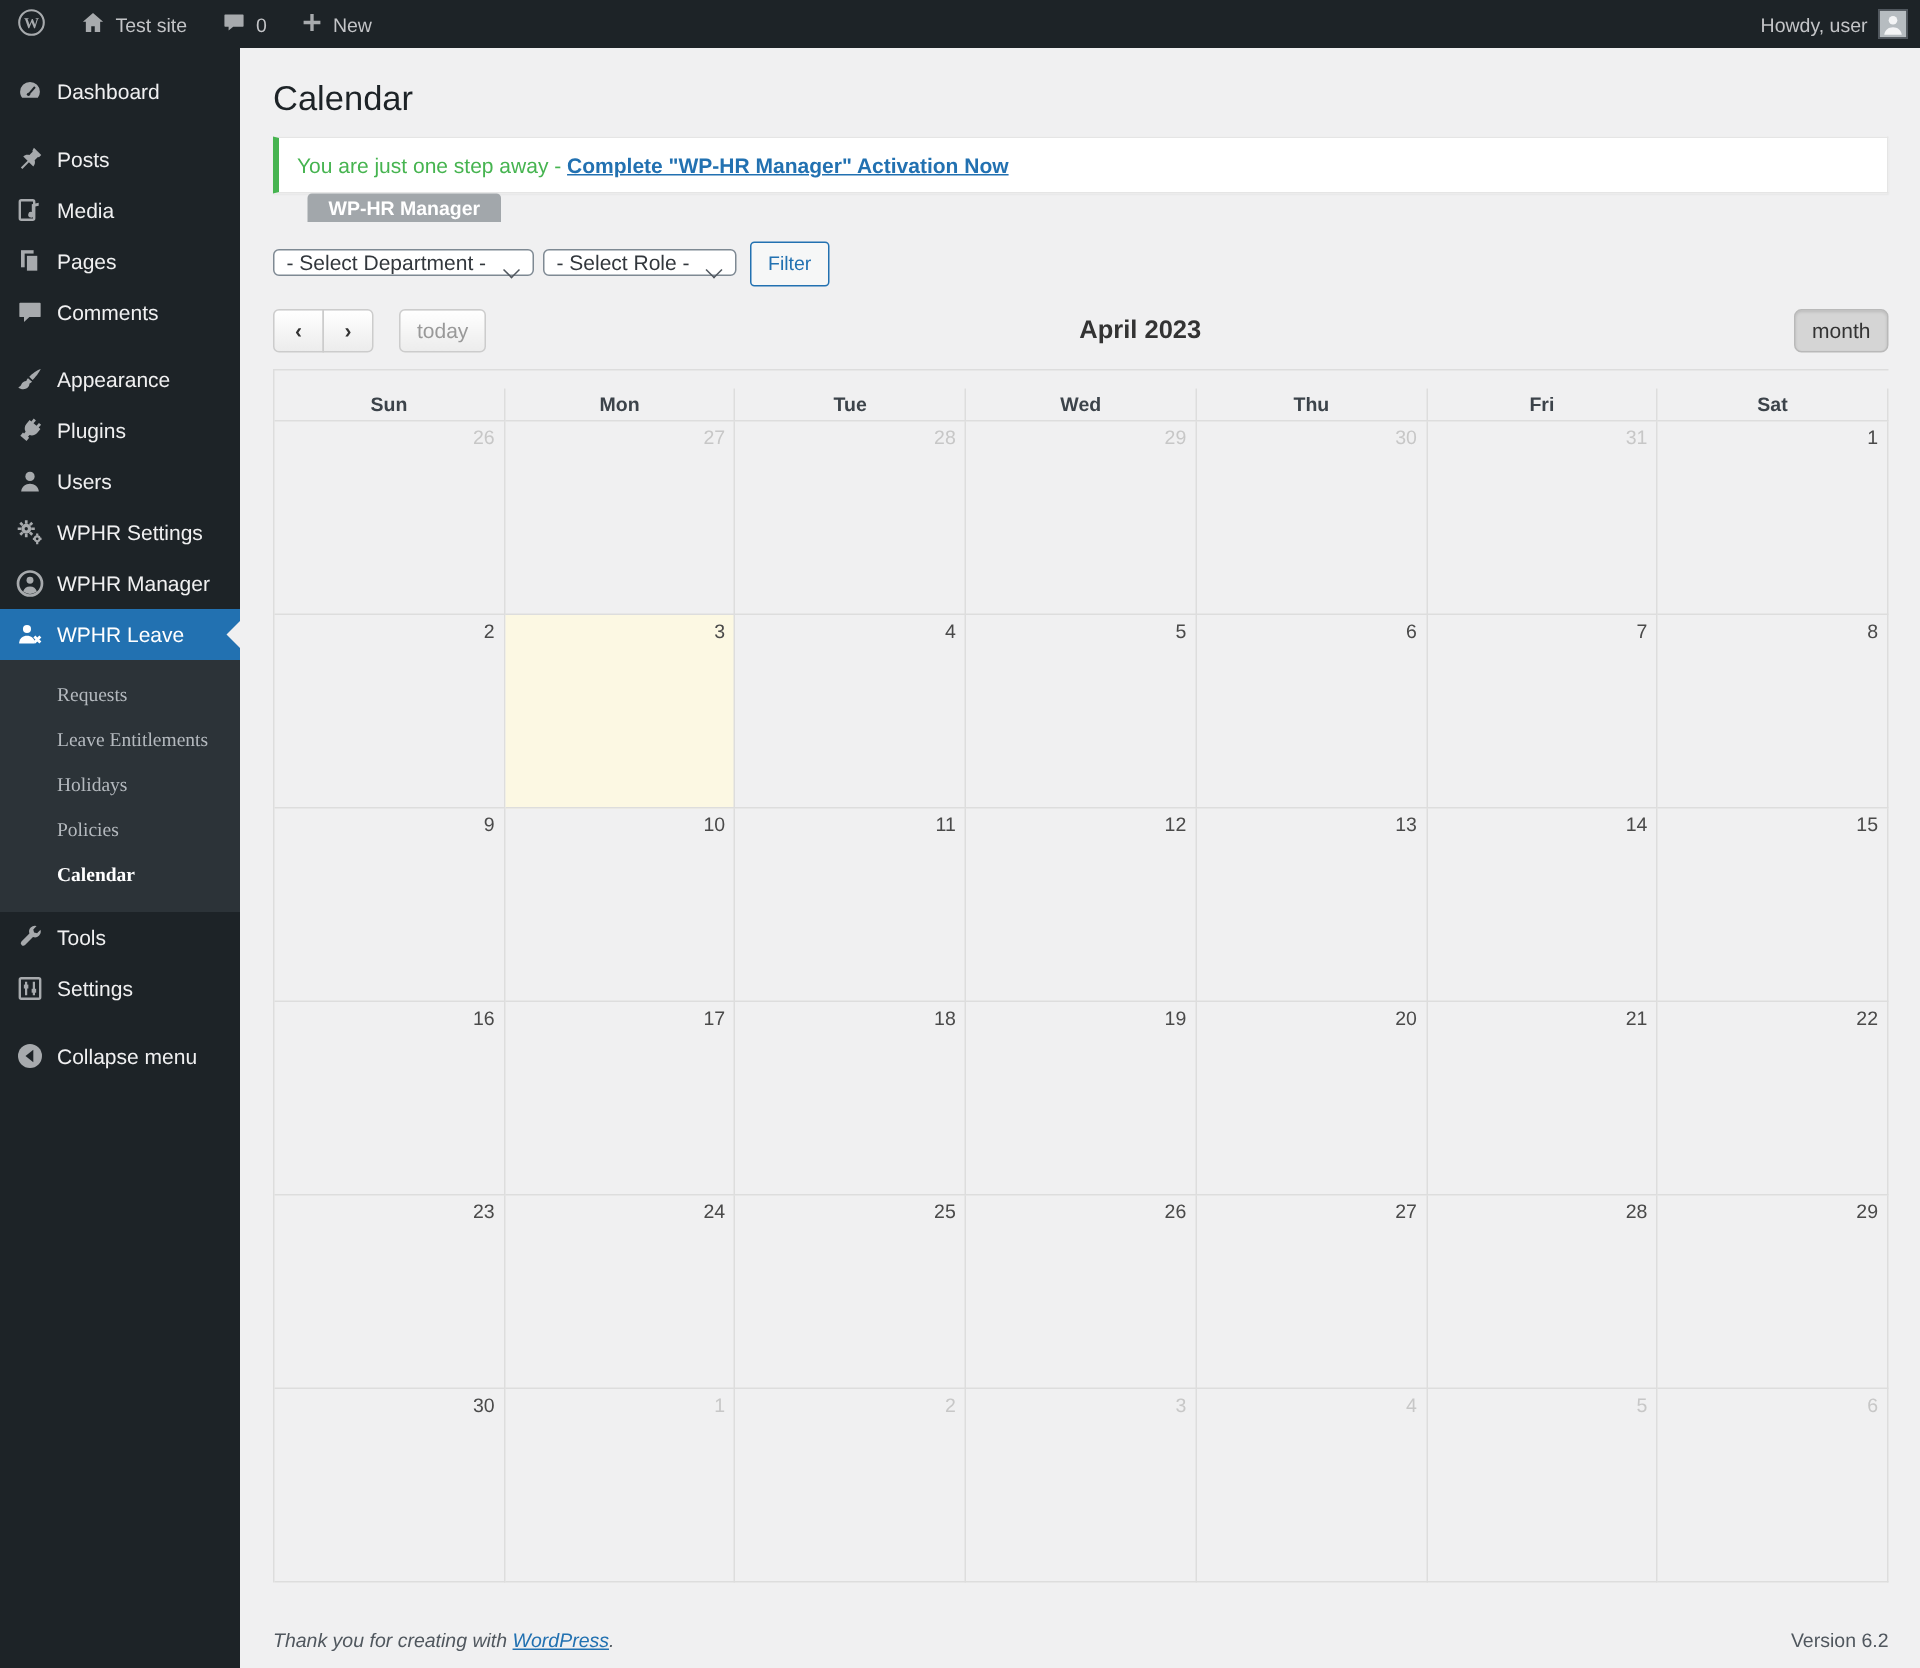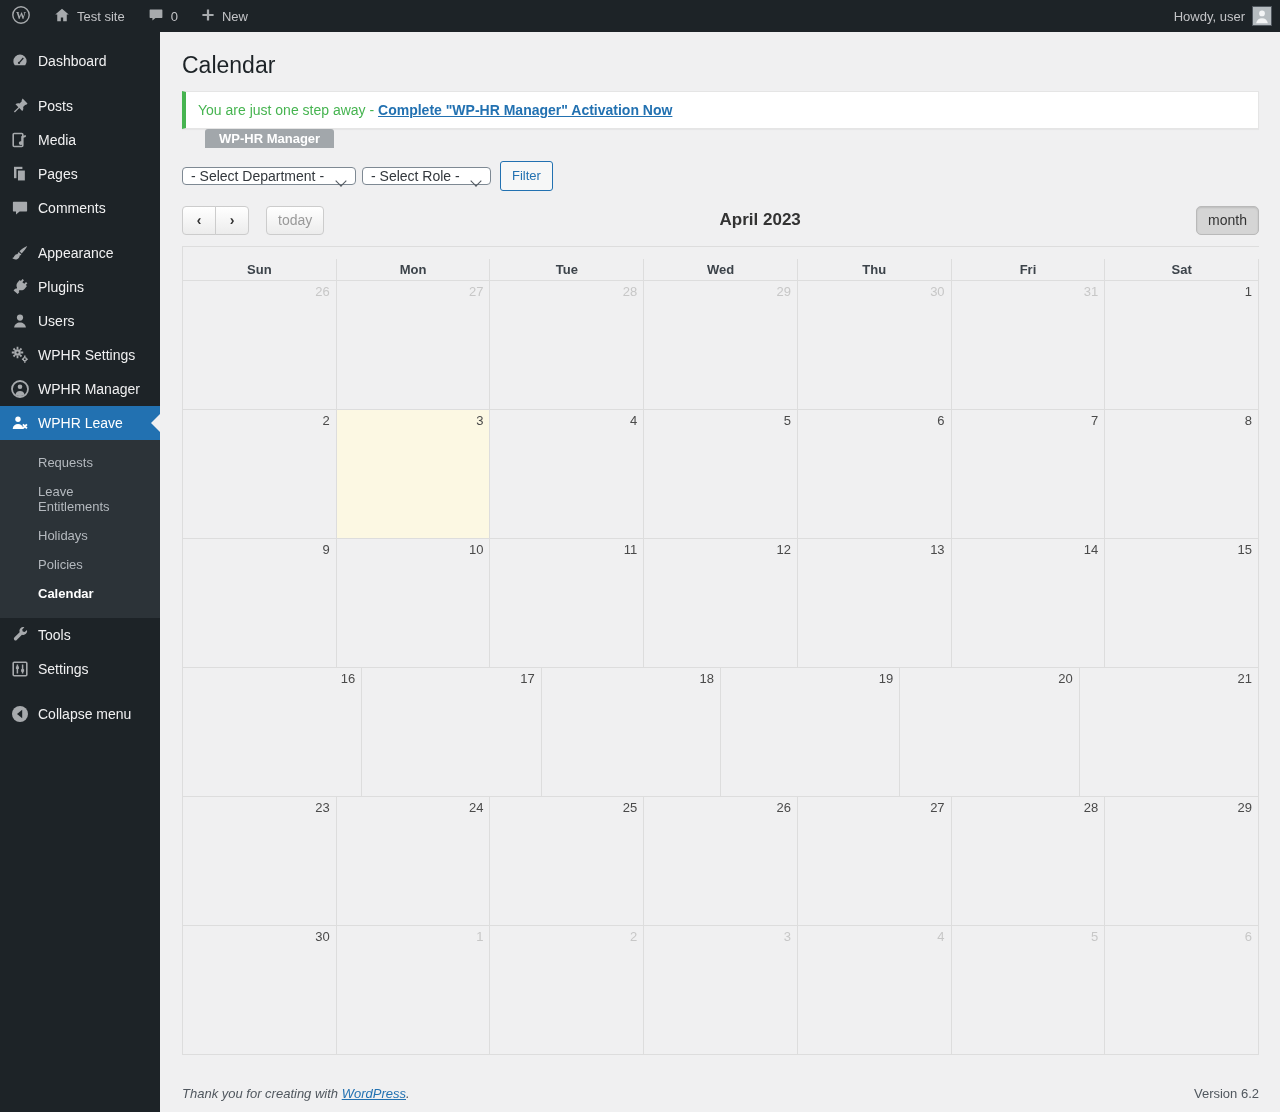--- a/index.html
+++ b/index.html
@@ -23,21 +23,21 @@
   .menu-item{display:flex;align-items:center;gap:8px;height:34px;padding:0 8px 0 8px;cursor:pointer;position:relative;}
   .menu-item .mi-icon{width:20px;height:20px;color:#a7aaad;display:flex;align-items:center;justify-content:center;margin-left:2px;}
   .menu-item .mi-label{color:#f0f0f1;}
   .menu-sep{height:11px;}
   .menu-item.active{background:#2271b1;}
   .menu-item.active .mi-icon{color:#fff;}
   .menu-item.active .mi-label{color:#fff;}
   .active-arrow{position:absolute;right:0;top:50%;transform:translateY(-50%);width:0;height:0;
     border-top:9px solid transparent;border-bottom:9px solid transparent;border-right:9px solid #f0f0f1;}
   .submenu{background:#2c3338;padding:8px 0 10px 0;}
-  .submenu-item{display:block;padding:7px 12px 7px 38px;color:#b4b9be;font-size:13px;cursor:pointer;}
+  .submenu-item{display:block;padding:7px 12px 7px 38px;color:#b4b9be;font-size:13px;cursor:pointer;font-family:Liberation Serif, serif;}
   .submenu-item.current{color:#fff;font-weight:bold;}
   
   .content{position:absolute;top:32px;left:160px;width:1120px;height:1080px;padding:10px 21px 0 22px;}
   h1.page-title{font-size:23px;font-weight:400;color:#1d2327;padding:9px 0 4px;line-height:1.3;}
   .notice{background:#fff;border:1px solid #e5e5e5;border-left:4px solid #46b450;
     box-shadow:0 1px 1px rgba(0,0,0,.04);padding:10px 12px;margin-top:6px;font-size:14px;}
   .notice-text{color:#46b450;}
   .notice-link{color:#2271b1;font-weight:bold;text-decoration:underline;cursor:pointer;}
   .plugin-tab{display:inline-block;margin-left:23px;background:#a2a7ab;color:#fff;font-weight:bold;
     font-size:13px;padding:2px 14px;border-radius:3px 3px 0 0;cursor:pointer;}
@@ -370,20 +370,21 @@
           <div class="cal-cell"><span class="daynum">14</span></div>
           <div class="cal-cell"><span class="daynum">15</span></div>
         </div>
         <div class="cal-row">
           <div class="cal-cell"><span class="daynum">16</span></div>
           <div class="cal-cell"><span class="daynum">17</span></div>
           <div class="cal-cell"><span class="daynum">18</span></div>
           <div class="cal-cell"><span class="daynum">19</span></div>
           <div class="cal-cell"><span class="daynum">20</span></div>
           <div class="cal-cell"><span class="daynum">21</span></div>
+          <div class="cal-cell"><span class="daynum">22</span></div>
         </div>
         <div class="cal-row">
           <div class="cal-cell"><span class="daynum">23</span></div>
           <div class="cal-cell"><span class="daynum">24</span></div>
           <div class="cal-cell"><span class="daynum">25</span></div>
           <div class="cal-cell"><span class="daynum">26</span></div>
           <div class="cal-cell"><span class="daynum">27</span></div>
           <div class="cal-cell"><span class="daynum">28</span></div>
           <div class="cal-cell"><span class="daynum">29</span></div>
         </div>

